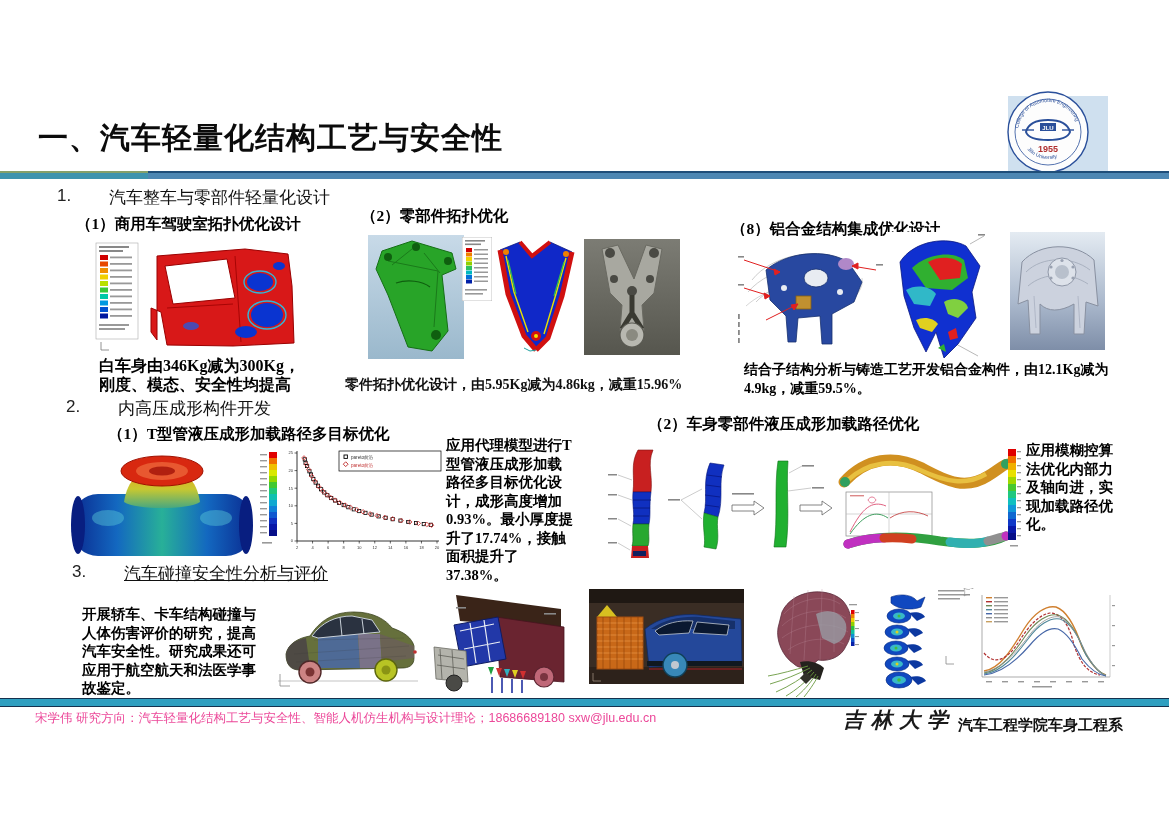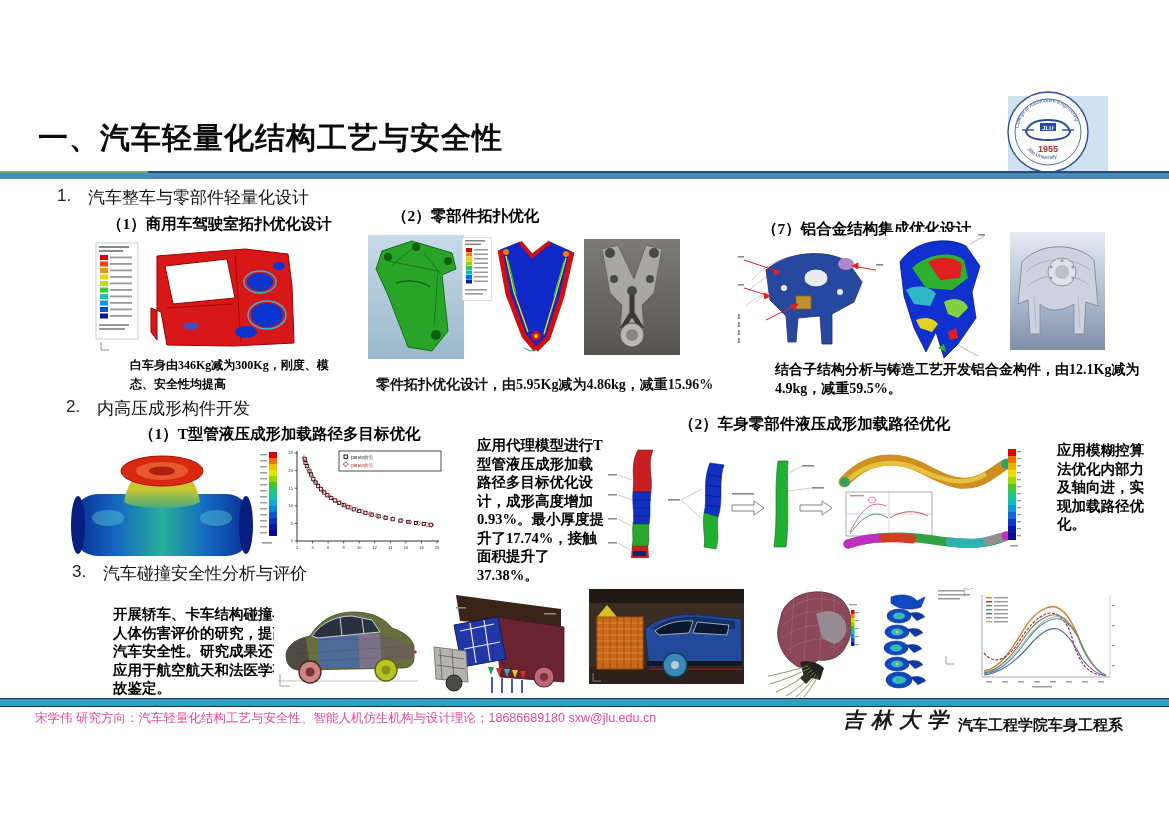--- a/index.html
+++ b/index.html
@@ -1,24 +1,24 @@
 <!DOCTYPE html>
 <html><head>
 <meta charset="utf-8">
 <style>
   html,body{margin:0;padding:0;background:#fff;}
   #slide{position:relative;width:1169px;height:827px;background:#fff;overflow:hidden;
          font-family:"Liberation Sans",sans-serif;color:#111;}
   .abs{position:absolute;}
-  .kai{font-family:"Liberation Serif",serif;font-weight:bold;margin-left:31px;}
+  .kai{font-family:"Liberation Serif",serif;font-weight:bold;}
   .title{font-size:30px;font-weight:bold;letter-spacing:1px;color:#0b0b0b;}
   .secnum{font-size:17px;color:#222;}
-  .sechead{font-size:17px;color:#111;}
+  .sechead{font-size:17px;color:#111;margin-left:21px;}
   .sublabel{font-size:15.5px;color:#000;}
-  .caption{font-size:12px;line-height:19px;color:#000;}
+  .caption{font-size:16px;line-height:19px;color:#000;}
   .note{font-size:14.5px;line-height:18.5px;color:#000;}
   .topline-left{background:#3e93ae;border-top:2px solid #85a06a;}
   .topline-right{background:#4d87b3;border-top:2px solid #1f4e79;}
   .botline{background:#2f9fc0;border-top:1.5px solid #15314e;border-bottom:1.5px solid #15314e;}
   .footer-info{font-size:12.5px;color:#ec4899;}
   .univ{font-family:"DejaVu Serif",serif;font-style:italic;font-weight:bold;font-size:21px;
         letter-spacing:7px;color:#1a1a1a;}
   .dept{font-size:15px;font-weight:bold;color:#111;}
   svg{display:block;}
 </style>
@@ -191,21 +191,21 @@
         <circle cx="66" cy="40" r="4" fill="#4a4a44"></circle>
       <circle cx="48" cy="52" r="5" fill="#4a4a44"></circle>
       <path d="M48,56 L48,74 M38,90 L48,74 L58,90" stroke="#3a3a32" stroke-width="5" fill="none"></path>
       <circle cx="48" cy="96" r="12" fill="#b8b8b0" stroke="#5a5a52" stroke-width="1.2"></circle>
       <circle cx="48" cy="96" r="6" fill="#8a8a80"></circle>
     </svg>
   </div>
 
   <div class="abs kai" style="left:345px;top:376px;width:380px;font-size:14px;white-space:nowrap;">零件拓扑优化设计，由5.95Kg减为4.86kg，减重15.96%</div>
 
-  <div class="abs kai sublabel" style="left:731px;top:219px;">（7）铝合金结构集成优化设计</div>
+  <div class="abs kai sublabel" style="left:731px;top:219px;">（8）铝合金结构集成优化设计</div>
 
   <div class="abs" style="left:736px;top:236px;">
     <svg width="150" height="120" viewBox="0 0 150 120">
       <rect width="150" height="120" fill="#fff"></rect>
       <path d="M16,44 C36,18 84,10 112,26 M12,56 C34,30 86,20 118,36 M20,66 C40,44 92,34 122,48" stroke="#b8b8b8" stroke-width="0.7" fill="none"></path>
       <path d="M10,70 C30,52 60,46 84,50 M108,70 C120,62 128,52 126,42" stroke="#c4c4c4" stroke-width="0.7" fill="none"></path>
       <path d="M30,34 C50,16 90,12 112,26 L126,46 L118,66 L96,78 L96,108 L86,108 L84,80 L62,82 L60,106 L52,106 L50,80 L34,64 Z" fill="#2848a0" stroke="#16306e" stroke-width="0.8"></path>
       <ellipse cx="80" cy="42" rx="12" ry="9" fill="#e8ecf2" stroke="#16306e" stroke-width="0.8"></ellipse>
       <circle cx="48" cy="52" r="3" fill="#e8ecf2"></circle>
         <circle cx="104" cy="56" r="3" fill="#e8ecf2"></circle>
@@ -563,21 +563,21 @@
           <rect x="9" y="79" width="4" height="1.3"></rect>
         <rect x="9" y="86" width="4" height="1.3"></rect>
           <rect x="2" y="96" width="8" height="1.5"></rect>
       </g>
     </svg>
   </div>
 
   <div class="abs kai note" style="left:1026px;top:441px;width:100px;">应用模糊控算法优化内部力及轴向进，实现加载路径优化。</div>
 
   <div class="abs secnum" style="left:72px;top:562px;">3.</div>
-  <div class="abs sechead" style="left:103px;top:562px;">汽车碰撞安全性分析与评价</div>
+  <div class="abs sechead" style="left:103px;top:562px;text-decoration:underline;">汽车碰撞安全性分析与评价</div>
 
   <div class="abs kai note" style="left:82px;top:605px;width:184px;">开展轿车、卡车结构碰撞与人体伤害评价的研究，提高汽车安全性。研究成果还可应用于航空航天和法医学事故鉴定。</div>
 
   <div class="abs" style="left:274px;top:594px;">
     <svg width="148" height="95" viewBox="0 0 148 95">
       <rect width="148" height="95" fill="#fff"></rect>
       <line x1="4" y1="87" x2="144" y2="87" stroke="#aaa" stroke-width="0.7"></line>
       <path d="M6,80 L6,92 M6,92 L16,92" stroke="#888" stroke-width="0.8" fill="none"></path>
       <path d="M12,60 C14,50 24,44 36,42 C46,26 60,18 80,18 C100,18 112,26 118,34 C130,38 138,44 140,52 L140,64 C140,72 134,74 128,74 L26,76 C16,76 12,70 12,60 Z" fill="#66703c" stroke="#3c4420" stroke-width="0.8"></path>
       <path d="M12,60 C14,50 22,46 32,44 L36,74 L26,76 C16,76 12,70 12,60 Z" fill="#4e4a44"></path>

